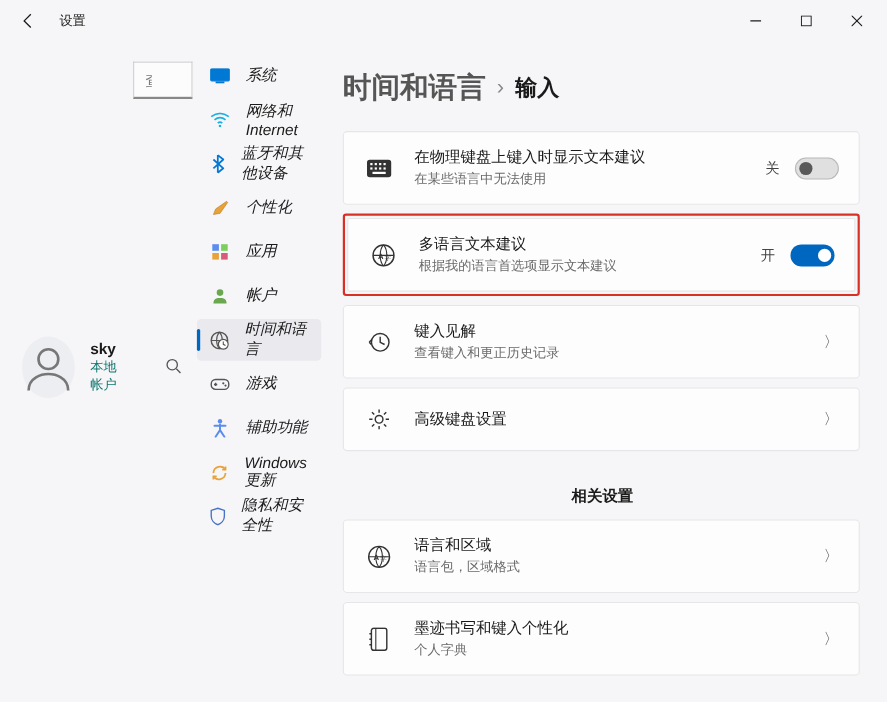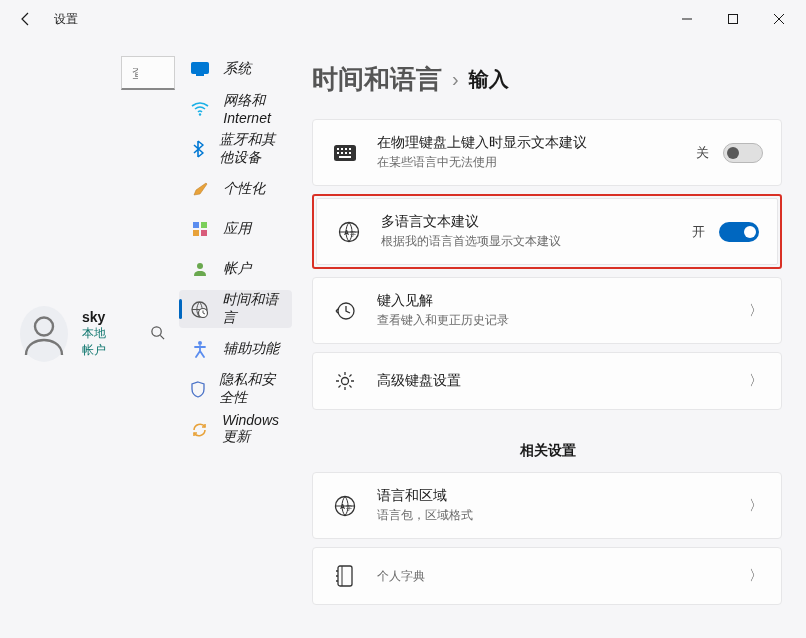--- a/index.html
+++ b/index.html
@@ -283,43 +283,54 @@
                 <circle cx="8.5" cy="8.5" r="7.5" fill="none" stroke="#555" stroke-width="1.3"></circle>
                 <path d="M8.5 1 C5 5 5 12 8.5 16 M8.5 1 C12 5 12 12 8.5 16 M1 8.5 L16 8.5" stroke="#555" stroke-width="1" fill="none"></path>
                 <circle cx="12" cy="12" r="4.5" fill="#fdfdfd" stroke="#555" stroke-width="1.2"></circle>
                 <path d="M12 9.5 L12 12 L14 13" stroke="#555" stroke-width="1" fill="none"></path>
               </svg>
             </span>
           <span>时间和语言</span>
         </li>
         <li class="nav-item">
           <span class="nav-icon">
+              <svg width="18" height="14" viewBox="0 0 18 14">
+                <rect x="1" y="3" width="16" height="9" rx="4" fill="none" stroke="#555" stroke-width="1.3"></rect>
+                <path d="M5 6 L5 9 M3.5 7.5 L6.5 7.5" stroke="#555" stroke-width="1.3"></path>
+                <circle cx="12" cy="6.5" r="1" fill="#555"></circle>
+                <circle cx="14" cy="8.5" r="1" fill="#555"></circle>
+              </svg>
+            </span>
+          <span>游戏</span>
+        </li>
+        <li class="nav-item">
+          <span class="nav-icon">
               <svg width="16" height="18" viewBox="0 0 16 18">
                 <circle cx="8" cy="3" r="2" fill="#5b8def"></circle>
                 <path d="M8 6 L8 11 M3 7 L13 7 M8 11 L4 17 M8 11 L12 17" stroke="#5b8def" stroke-width="1.8" stroke-linecap="round"></path>
               </svg>
             </span>
           <span>辅助功能</span>
         </li>
         <li class="nav-item">
           <span class="nav-icon">
-              <svg width="14" height="17" viewBox="0 0 14 17">
-                <path d="M7 1 L13 3 L13 8 C13 12 10 15 7 16 C4 15 1 12 1 8 L1 3 Z" fill="none" stroke="#4a72c7" stroke-width="1.3"></path>
-              </svg>
-            </span>
-          <span>隐私和安全性</span>
-        </li>
-        <li class="nav-item">
-          <span class="nav-icon">
               <svg width="17" height="17" viewBox="0 0 17 17">
                 <path d="M3 9 A6 6 0 0 1 14 6 M14 9 A6 6 0 0 1 3 12" stroke="#e8a23a" stroke-width="1.6" fill="none"></path>
                 <path d="M14 3 L14 6 L11 6 M3 15 L3 12 L6 12" stroke="#e8a23a" stroke-width="1.6" fill="none"></path>
               </svg>
             </span>
           <span>Windows 更新</span>
+        </li>
+        <li class="nav-item">
+          <span class="nav-icon">
+              <svg width="14" height="17" viewBox="0 0 14 17">
+                <path d="M7 1 L13 3 L13 8 C13 12 10 15 7 16 C4 15 1 12 1 8 L1 3 Z" fill="none" stroke="#4a72c7" stroke-width="1.3"></path>
+              </svg>
+            </span>
+          <span>隐私和安全性</span>
         </li>
       </ul>
     </aside>
 
     <main class="main">
       <div class="breadcrumb">
         <span class="bc-link">时间和语言</span>
         <span class="bc-sep">›</span>
         <span class="bc-current">输入</span>
       </div>
@@ -426,20 +437,21 @@
         <div class="lead-icon">
           <svg width="18" height="22" viewBox="0 0 18 22">
               <rect x="2" y="1" width="14" height="20" rx="2" fill="none" stroke="#333" stroke-width="1.3"></rect>
               <line x1="2" y1="6" x2="0" y2="6" stroke="#333" stroke-width="1.3"></line>
               <line x1="2" y1="11" x2="0" y2="11" stroke="#333" stroke-width="1.3"></line>
               <line x1="2" y1="16" x2="0" y2="16" stroke="#333" stroke-width="1.3"></line>
               <line x1="6" y1="1" x2="6" y2="21" stroke="#333" stroke-width="1"></line>
             </svg>
         </div>
         <div class="card-body">
+          <div class="card-title">墨迹书写和键入个性化</div>
           <div class="card-sub">个人字典</div>
         </div>
         <div class="card-trail">
           <span class="chev">〉</span>
         </div>
       </div>
 
     </main>
 
   </div>

